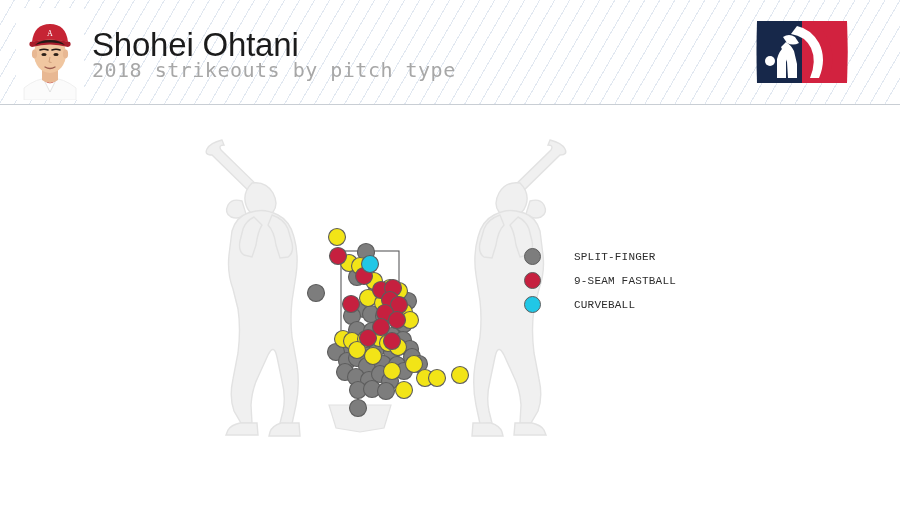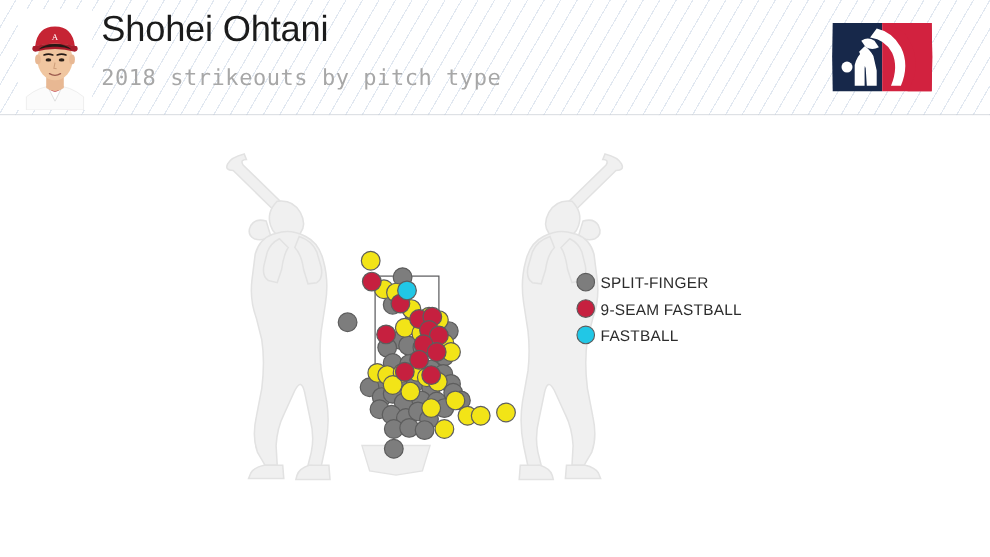--- a/index.html
+++ b/index.html
@@ -30,21 +30,21 @@
   #header-underline{
     position:absolute;left:0;top:104px;width:900px;height:1px;background:#c9ced4;
   }
 
   #headshot{
     position:absolute;left:16px;top:8px;width:68px;height:92px;overflow:hidden;
   }
   #headshot svg{display:block;}
 
   #title{
-    position:absolute;left:92px;top:8px;
+    position:absolute;left:92px;top:27px;
     font-size:33px;line-height:36px;color:#1b1b1b;
     letter-spacing:-0.2px;font-weight:400;
     white-space:nowrap;
   }
   #subtitle{
     position:absolute;left:92px;top:58px;
     font-family:"DejaVu Sans Mono","Liberation Mono",monospace;
     font-size:20px;line-height:24px;color:#a7a7a7;
     letter-spacing:0.5px;white-space:nowrap;text-align:right;
   }
@@ -62,22 +62,22 @@
   .legend-row{
     display:flex;align-items:center;height:23px;margin-bottom:1px;
   }
   .legend-dot{
     width:17px;height:17px;border-radius:50%;
     border:1px solid #5d5d5d;
     box-sizing:border-box;
     flex:0 0 auto;margin-right:5px;
   }
   .legend-label{
-    font-size:14px;color:#2c2c2c;letter-spacing:0.2px;
-    font-family:Liberation Sans, sans-serif;white-space:nowrap;
+    font-size:11px;color:#2c2c2c;letter-spacing:0.2px;
+    font-family:Liberation Mono, monospace;white-space:nowrap;margin-left:28px;
   }
 
   
   #footer{
     position:absolute;left:0;top:456px;width:900px;height:50px;background:#ffffff;
   }
 </style>
 </head>
 <body>
 
@@ -265,21 +265,21 @@
       <div class="legend-row">
         <span class="legend-dot" style="background: rgb(125, 125, 125); border-color: rgb(93, 93, 93);"></span>
         <span class="legend-label">SPLIT-FINGER</span>
       </div>
       <div class="legend-row">
         <span class="legend-dot" style="background: rgb(198, 32, 63); border-color: rgb(93, 93, 93);"></span>
         <span class="legend-label">9-SEAM FASTBALL</span>
       </div>
       <div class="legend-row">
         <span class="legend-dot" style="background: rgb(33, 199, 230); border-color: rgb(93, 93, 93);"></span>
-        <span class="legend-label">FASTBALL</span>
+        <span class="legend-label">CURVEBALL</span>
       </div>
     </div>
 
   </div>
 
   <div id="footer">
     
     
   </div>
 

